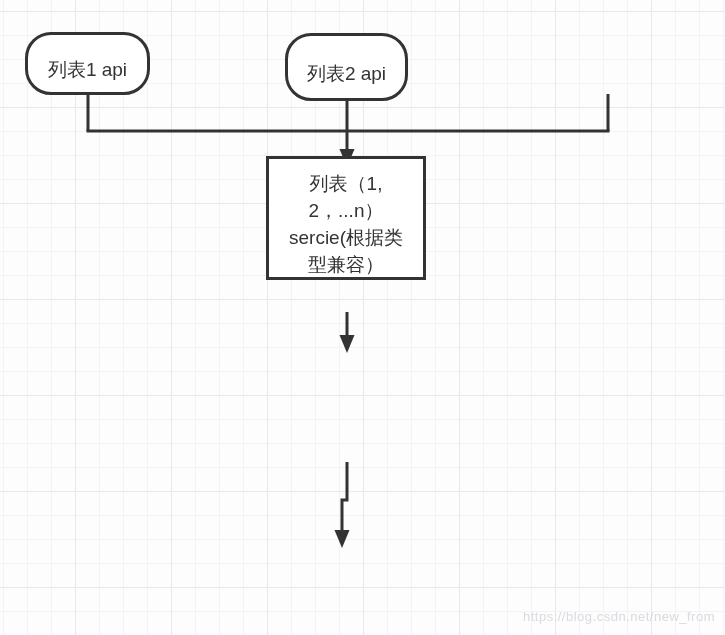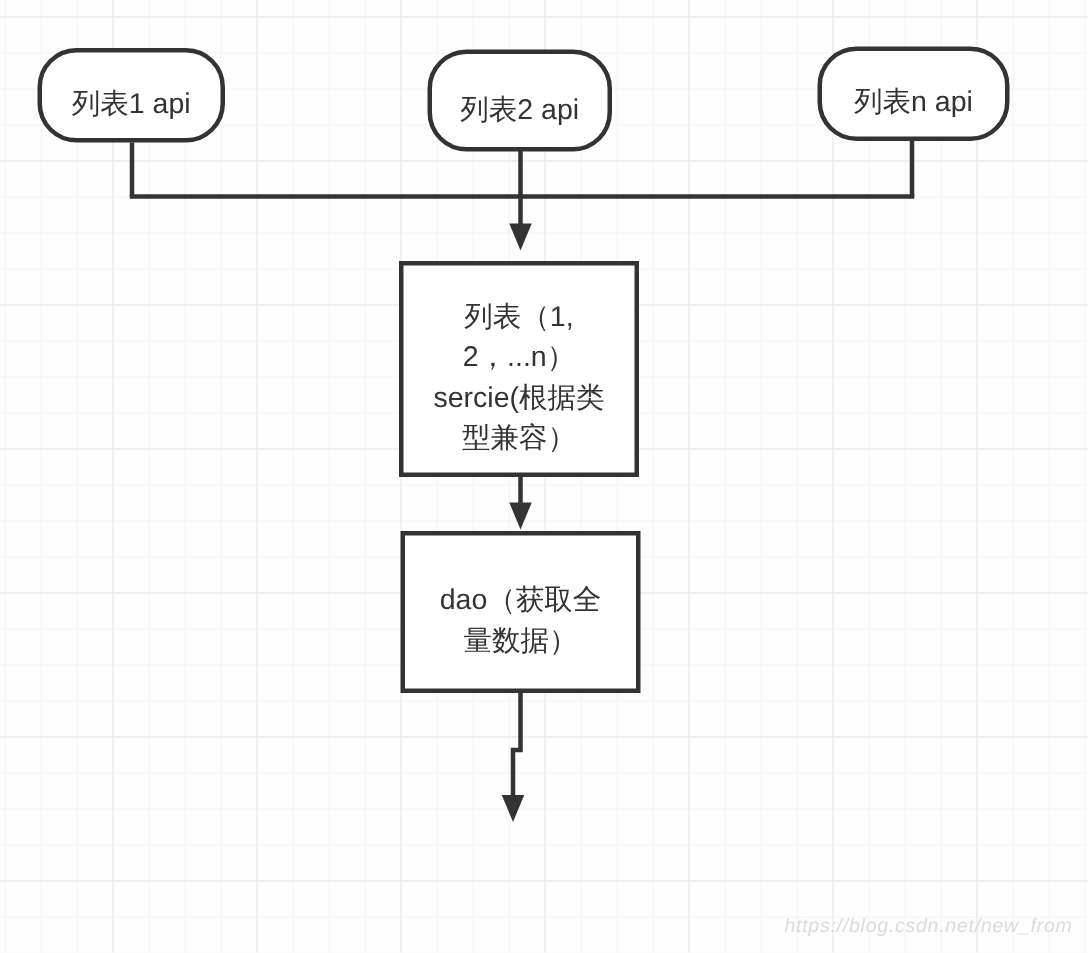--- a/index.html
+++ b/index.html
@@ -48,32 +48,31 @@
   .node .lbl {
     white-space: pre-line;
     margin-top: 12px;
   }
   .node.rounded {
     border-radius: 26px;
   }
   #n-api1 { left: 25px;  top: 32px;  width: 125px; height: 63px; }
   #n-api2 { left: 285px; top: 33px;  width: 123px; height: 68px; }
   #n-apin { left: 545px; top: 31px;  width: 128px; height: 63px; }
-  #n-service { left: 266px; top: 174px; width: 160px; height: 144px; }
+  #n-service { left: 266px; top: 156px; width: 160px; height: 124px; }
   #n-dao  { left: 267px; top: 354px; width: 160px; height: 108px; }
   #n-db   { left: 267px; top: 549px; width: 151px; height: 56px; font-size: 18px; }
   .watermark {
     position: absolute;
     right: 10px;
     bottom: 11px;
     font-size: 13px;
     letter-spacing: 0.5px;
     color: rgba(190, 190, 198, 0.55);
     user-select: none;
-    font-style: italic;
   }
 </style>
 </head>
 <body>
 
 <div class="stage">
 
   <svg class="connectors" viewBox="0 0 725 635" aria-hidden="true">
 
     <path d="M88 95 L88 131" stroke="#333333" stroke-width="3" fill="none"></path>
@@ -91,32 +90,25 @@
   </svg>
 
   <div class="node rounded" id="n-api1">
     <span class="lbl">列表1 api</span>
   </div>
 
   <div class="node rounded" id="n-api2">
     <span class="lbl">列表2 api</span>
   </div>
 
-  <div class="node rounded" id="n-apin">
-    <span class="lbl">列表n api</span>
-  </div>
 
   <div class="node" id="n-service">
     <span class="lbl">列表（1,
 2，...n）
 sercie(根据类
 型兼容）</span>
   </div>
 
-  <div class="node" id="n-dao">
-    <span class="lbl">dao（获取全
-量数据）</span>
-  </div>
 
 
   <div class="watermark">https://blog.csdn.net/new_from</div>
 
 </div>
 
 </body></html>

